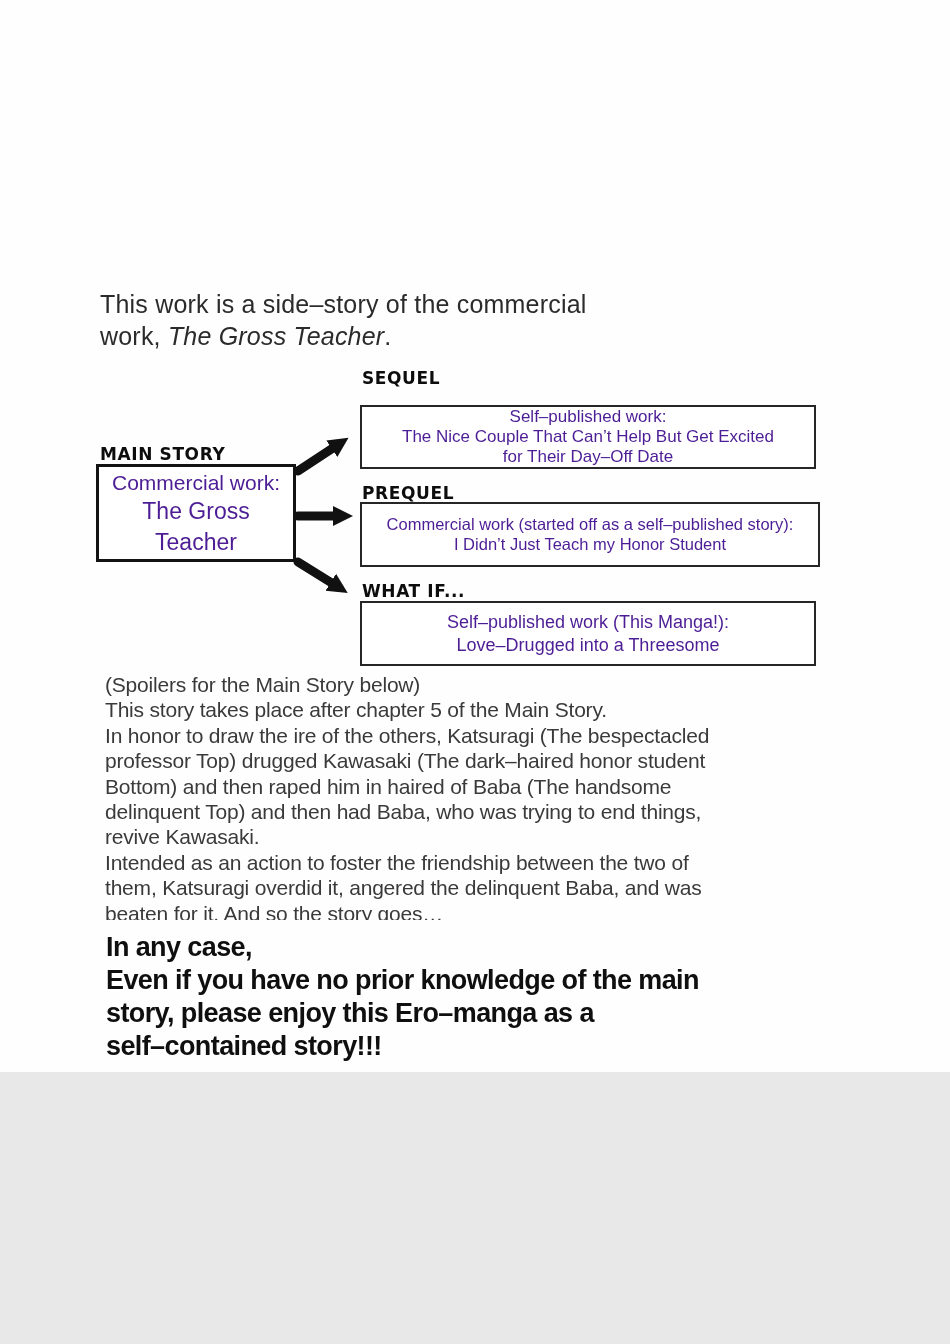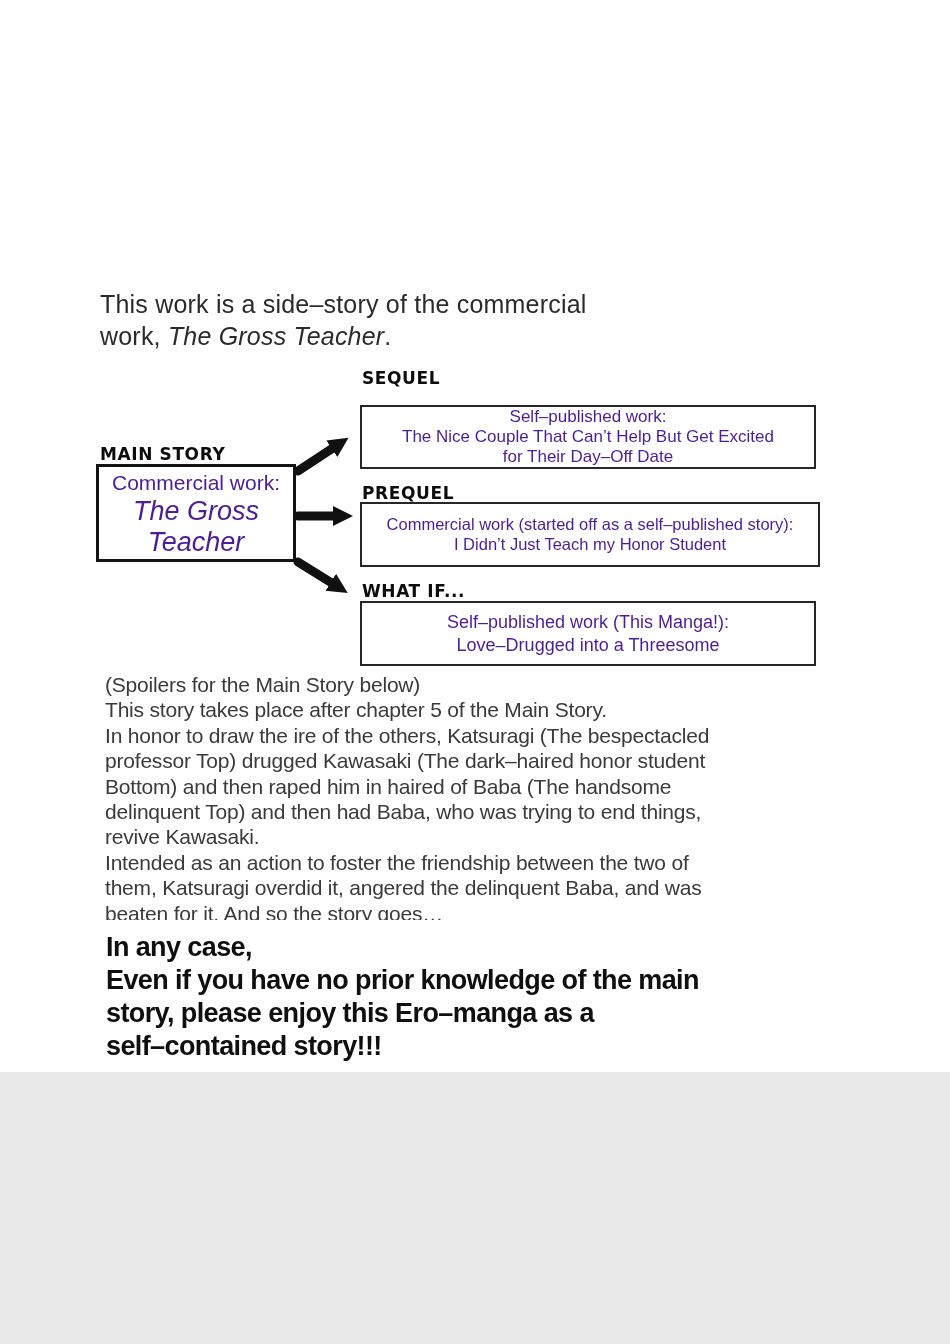--- a/index.html
+++ b/index.html
@@ -38,21 +38,21 @@
   .flow-box {
     position:absolute; background:#fff;
     display:flex; flex-direction:column; justify-content:center;
     text-align:center; color:#4c1d95;
   }
   .box-main {
     left:96px; top:464px; width:194px; height:92px;
     border:3px solid #131313;
   }
   .box-main .main-l1 { font-size:21px; line-height:27px; }
-  .box-main .main-l2 { font-size:27px; line-height:31px;font-style:italic; }
+  .box-main .main-l2 { font-size:23px; line-height:31px; }
   .box-sequel {
     left:360px; top:405px; width:452px; height:60px;
     border:2px solid #262626; font-size:17px; line-height:20px;
   }
   .box-prequel {
     left:360px; top:502px; width:456px; height:61px;
     border:2px solid #262626; font-size:16.5px; line-height:19.5px;
   }
   .box-whatif {
     left:360px; top:601px; width:452px; height:61px;

